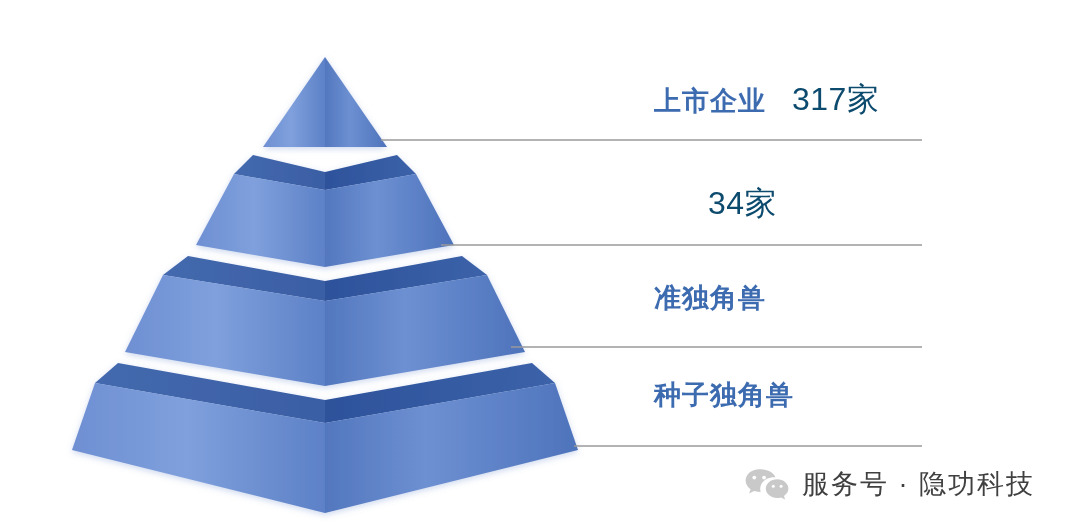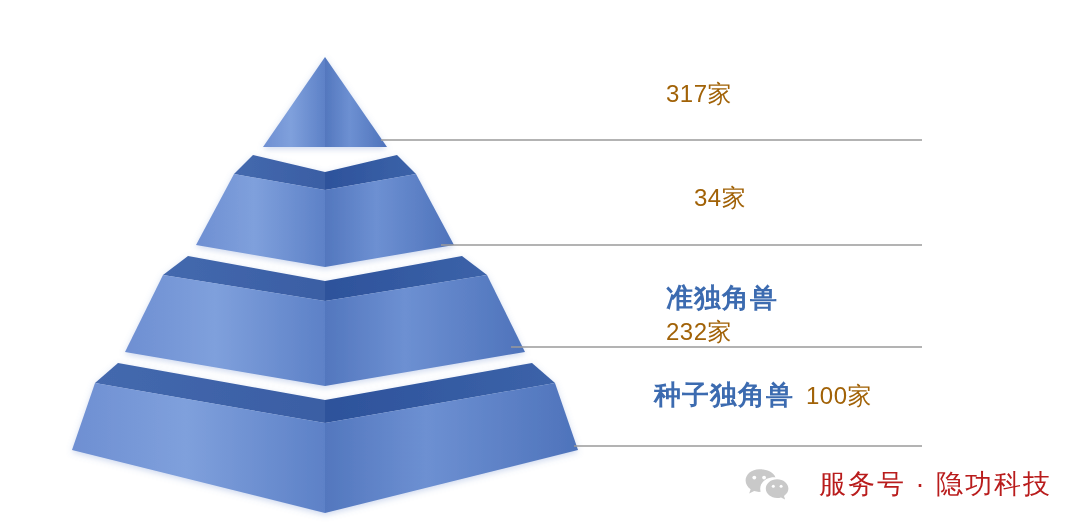--- a/index.html
+++ b/index.html
@@ -35,44 +35,44 @@
     align-items: baseline;
     white-space: nowrap;
   }
   .tier-label {
     font-size: 27px;
     font-weight: bold;
     color: #3c6bb0;
     letter-spacing: 1px;
   }
   .tier-value {
-    font-size: 24px;
+    font-size: 32px;
     font-weight: normal;
-    color: #a16207;
-    margin-left: 12px;
+    color: #0c4a6e;
+    margin-left: 26px;
     letter-spacing: 0.5px;
   }
 
   #row-0 { left: 654px; top: 78px; }
   #row-1 { left: 682px; top: 182px; }
   #row-2 { left: 654px; top: 280px; flex-direction: column; }
   #row-3 { left: 654px; top: 377px; justify-content: space-between; }
 
   
   #footer {
     position: absolute;
     left: 744px;
     top: 466px;
     display: flex;
     align-items: center;
   }
   #footer-text {
     font-size: 27px;
-    color: #b91c1c;
-    margin-left: 29px;
+    color: #404040;
+    margin-left: 12px;
     letter-spacing: 2px;
     white-space: nowrap;
     text-align: center;
   }
   #wechat-icon { display: block; }
 </style>
 </head>
 <body>
 
 <div id="canvas">
@@ -135,35 +135,34 @@
 
     <g stroke="#9a9a9a" stroke-width="1.3" fill="none">
       <line x1="381" y1="140" x2="922" y2="140"></line>
       <line x1="441" y1="245" x2="922" y2="245"></line>
       <line x1="511" y1="347" x2="922" y2="347"></line>
       <line x1="574" y1="446" x2="922" y2="446"></line>
     </g>
   </svg>
 
   <div class="label-row" id="row-0">
+    <span class="tier-label">上市企业</span>
     <span class="tier-value">317家</span>
   </div>
 
   <div class="label-row" id="row-1">
     <span class="tier-value">34家</span>
   </div>
 
   <div class="label-row" id="row-2">
     <span class="tier-label">准独角兽</span>
-    <span class="tier-value">232家</span>
   </div>
 
   <div class="label-row" id="row-3">
     <span class="tier-label">种子独角兽</span>
-    <span class="tier-value">100家</span>
   </div>
 
   <div id="footer">
     <svg id="wechat-icon" width="46" height="34" viewBox="0 0 46 34">
 
       <path d="M15.2 2.2C7.6 2.2 1.6 7.3 1.6 13.5c0 3.5 1.9 6.6 5 8.7l-1.4 4.4 4.9-2.5c1.6.5 3.3.8 5.1.8.5 0 1 0 1.5-.1-.3-1-.5-2-.5-3.1 0-6.3 6.1-11.4 13.7-11.4.5 0 1 0 1.5.1C30.1 5.9 23.4 2.2 15.2 2.2z" fill="#c9c9c9"></path>
       <circle cx="10.3" cy="10.6" r="1.9" fill="#ffffff"></circle>
       <circle cx="20.1" cy="10.6" r="1.9" fill="#ffffff"></circle>
 
       <path d="M44.4 21.6c0-5.2-5.1-9.4-11.3-9.4s-11.3 4.2-11.3 9.4c0 5.2 5.1 9.4 11.3 9.4 1.4 0 2.7-.2 3.9-.6l4.1 2.1-1.1-3.6c2.7-1.7 4.4-4.3 4.4-7.3z" fill="#c9c9c9"></path>

